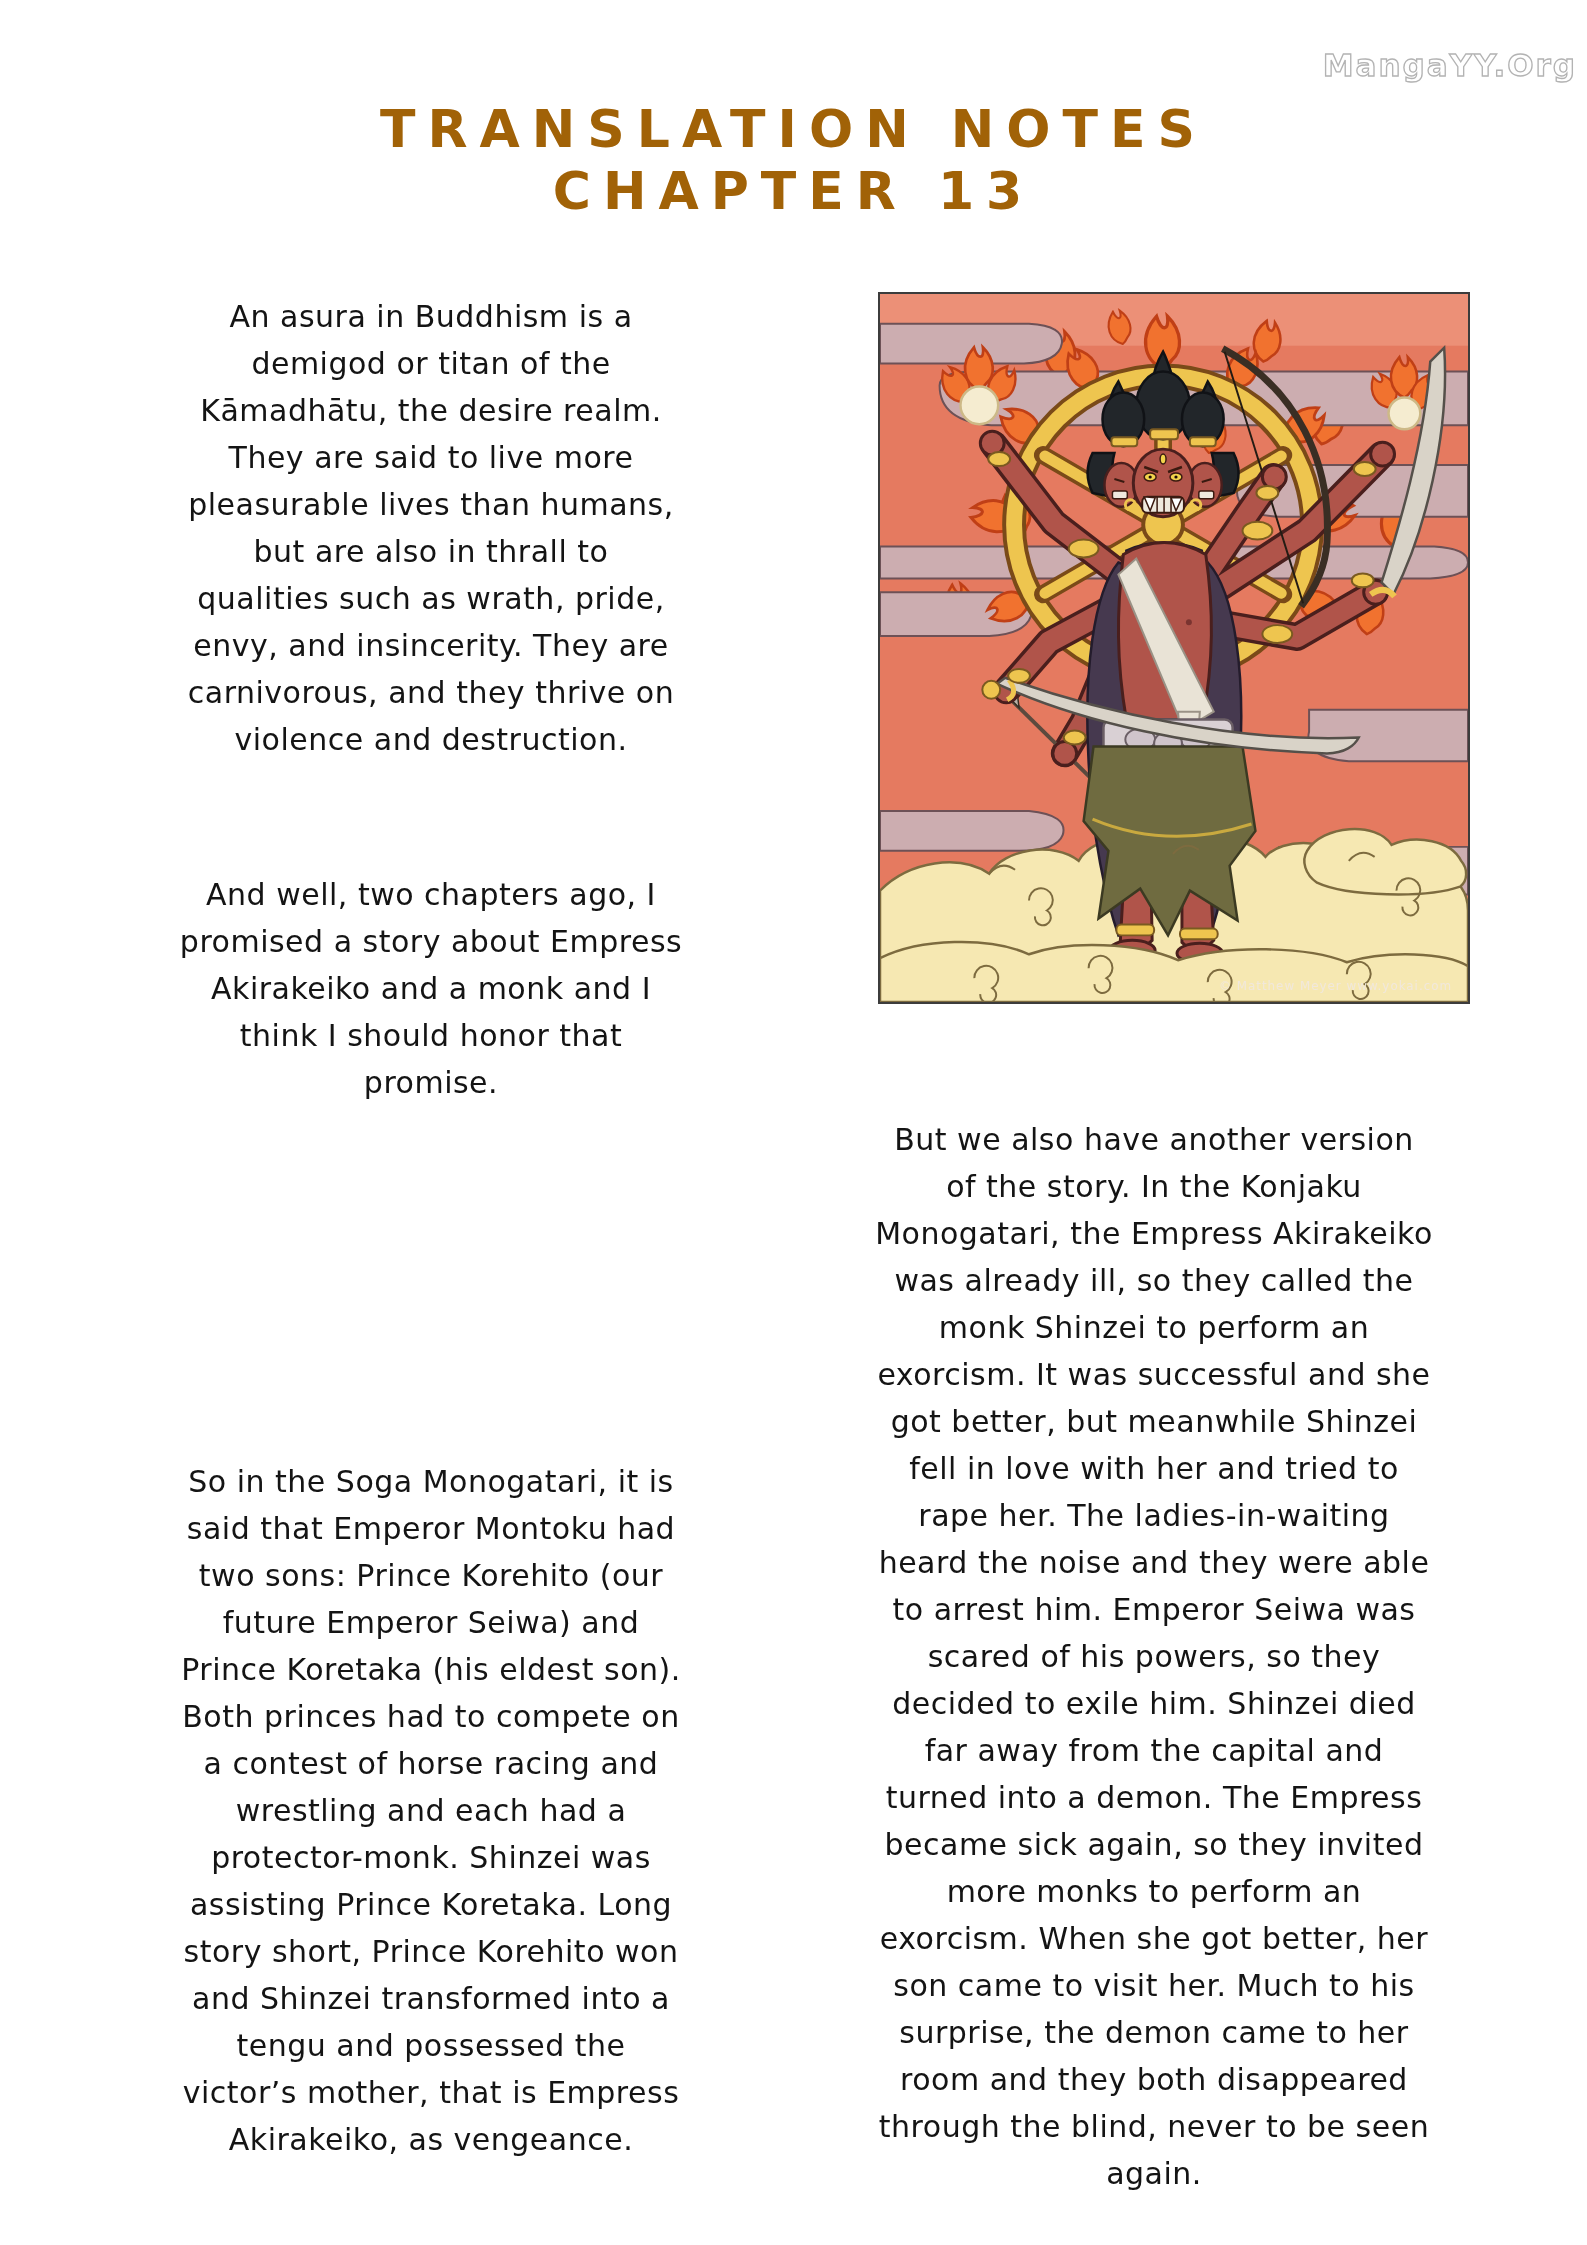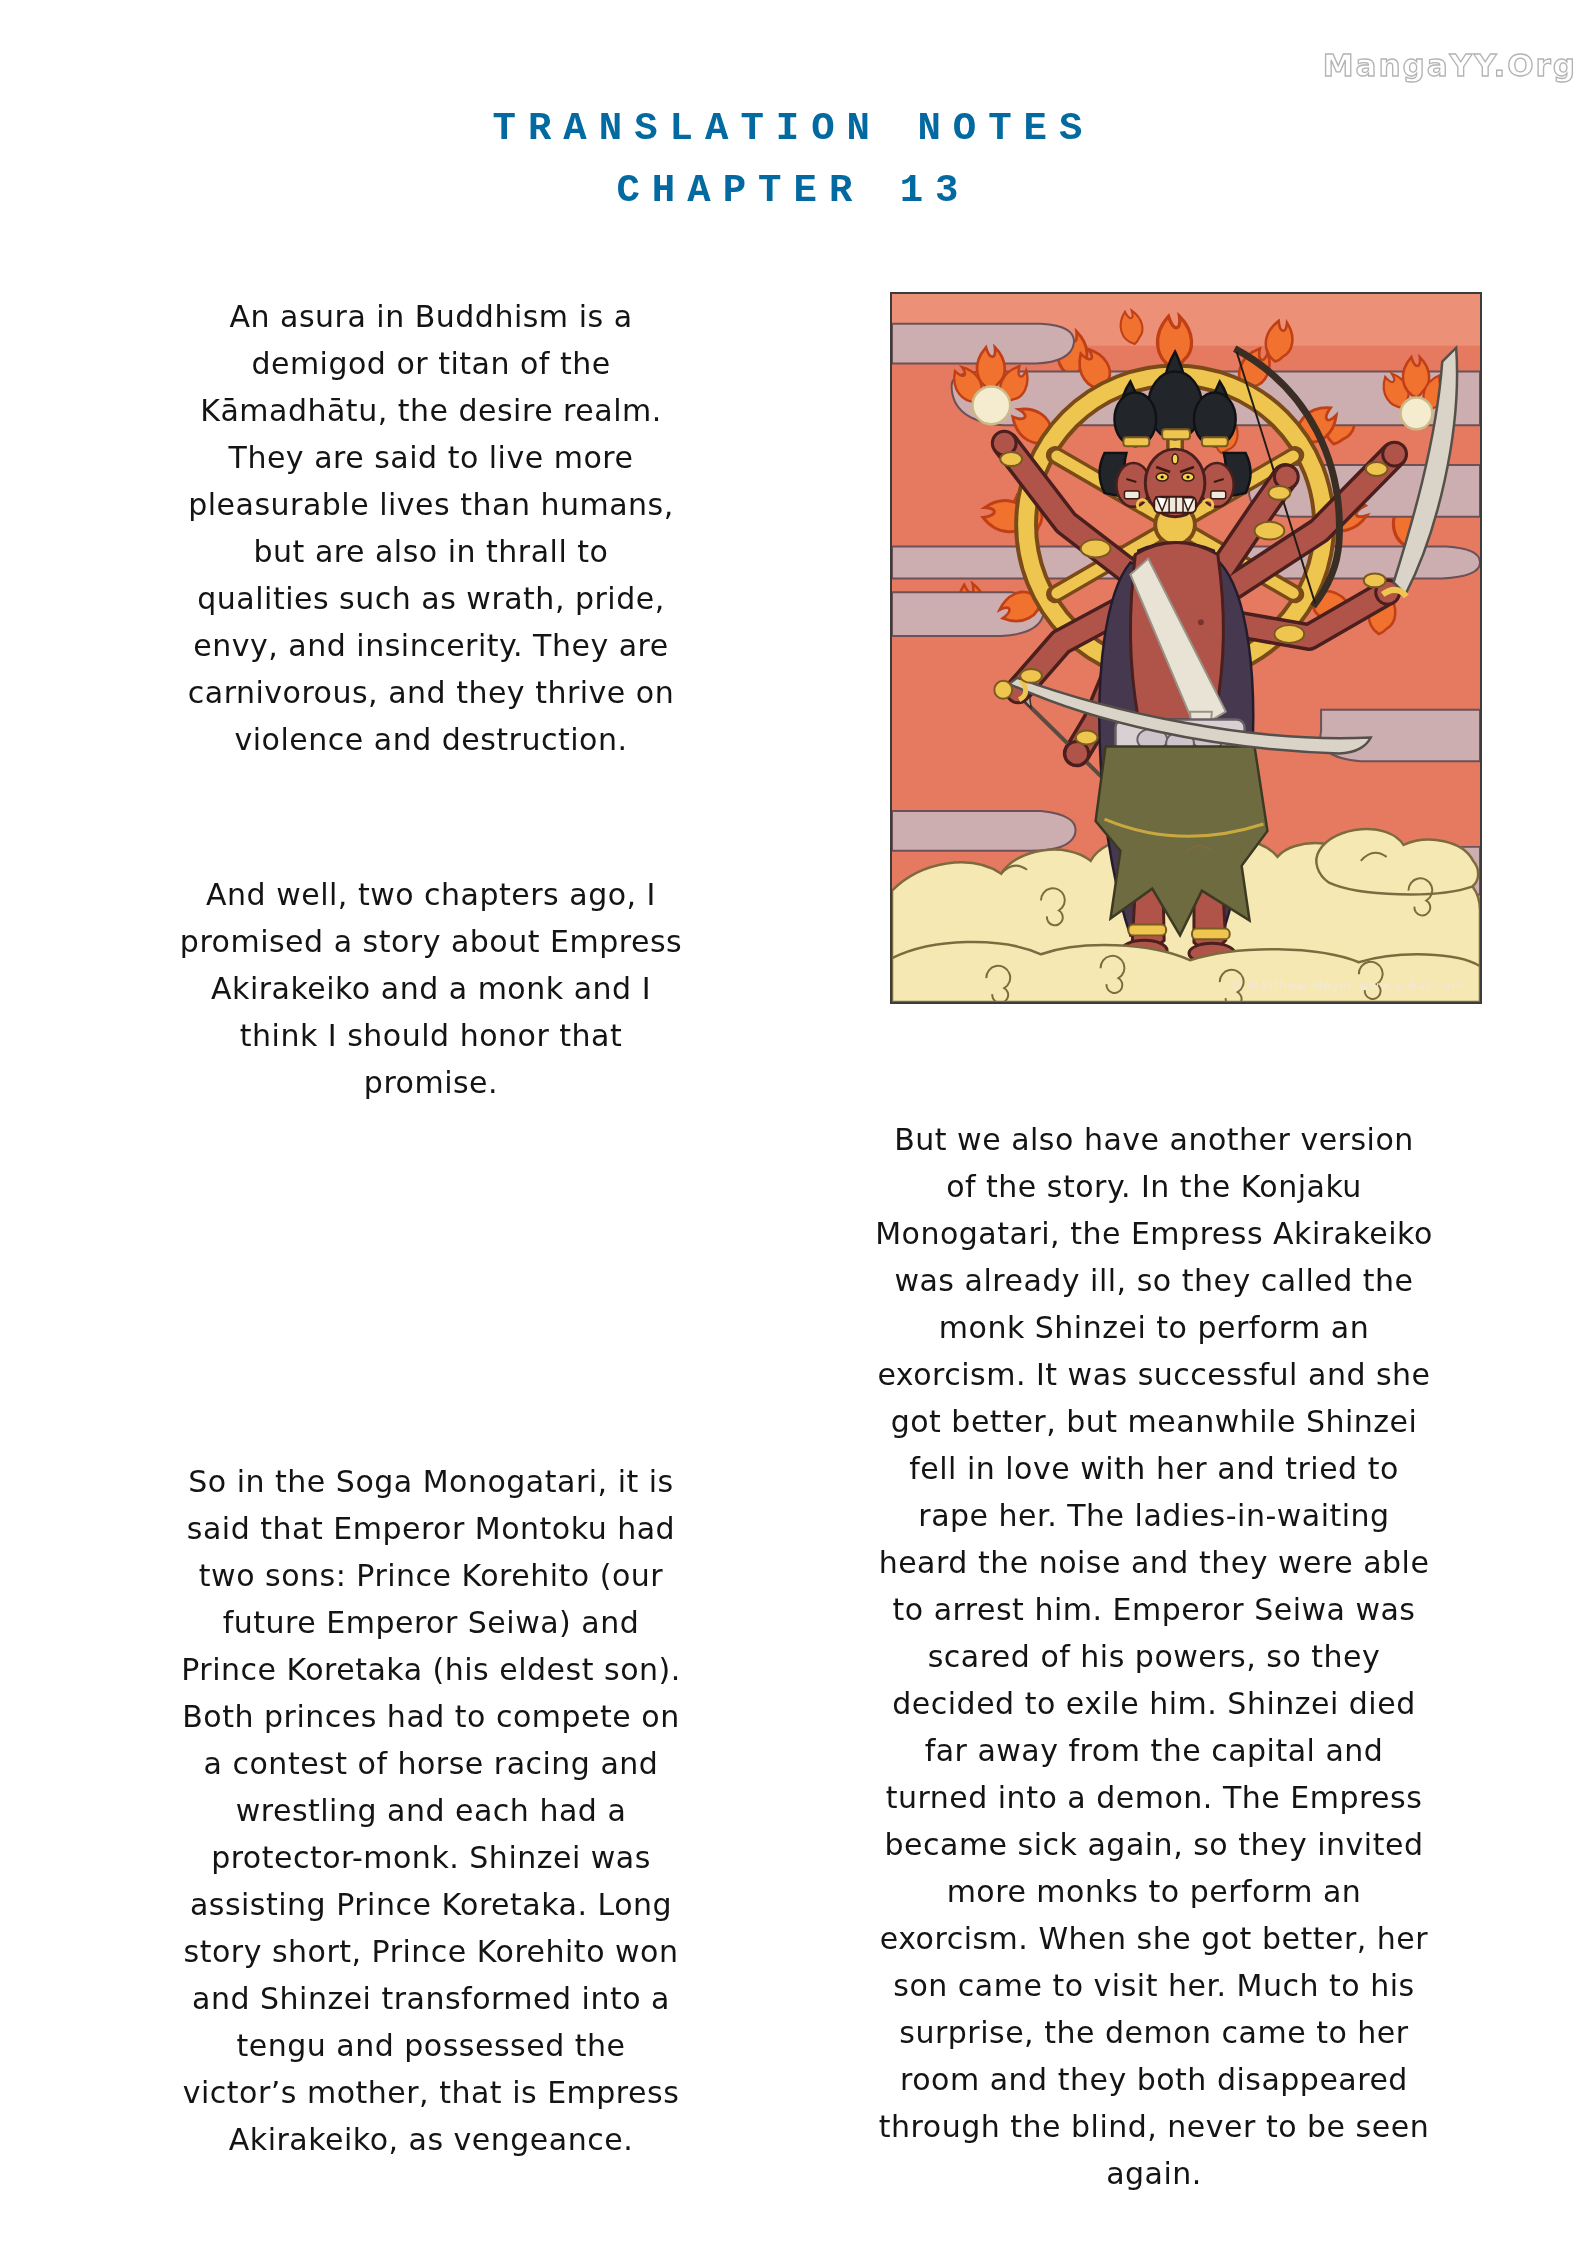--- a/index.html
+++ b/index.html
@@ -15,39 +15,38 @@
     position:absolute;top:6px;right:10px;
     font-size:31px;font-weight:bold;letter-spacing:2px;
     color:#ffffff;
     -webkit-text-stroke:1.3px #b3b3b3;
     text-shadow:0 0 1px #c8c8c8;
     margin-top:41px;
   }
   .title{
     position:absolute;top:98px;left:0;width:100%;
     text-align:center;
-    font-size:39px;font-weight:bold;line-height:62px;
-    letter-spacing:12px;color:#0369a1;
+    font-size:52px;font-weight:bold;line-height:62px;
+    letter-spacing:12px;color:#a16207;
     white-space:pre-line;
-    font-family:Liberation Mono, monospace;
   }
   .para{
     position:absolute;
     text-align:center;
     font-size:30px;line-height:47px;letter-spacing:.5px;
     color:#141414;
     white-space:pre-line;
   }
   .left-para{left:70px;width:722px;}
   .right-para{left:778px;width:752px;text-align:center;}
   .p1{top:293px;} .p2{top:871px;} .p3{top:1143px;} .p4{top:1458px;}
   .p5{top:1116px;}
   .illustration{
     position:absolute;left:878px;top:292px;width:592px;height:712px;
-    border:2px solid #3c3c3c;box-sizing:border-box;background:#fdba74;margin-left:12px;
+    border:2px solid #3c3c3c;box-sizing:border-box;background:#fdba74;
   }
   .illustration svg{display:block;width:100%;height:100%;}
 </style>
 </head>
 <body>
 
 <div class="page">
 
   <div class="watermark">MangaYY.Org</div>
 

